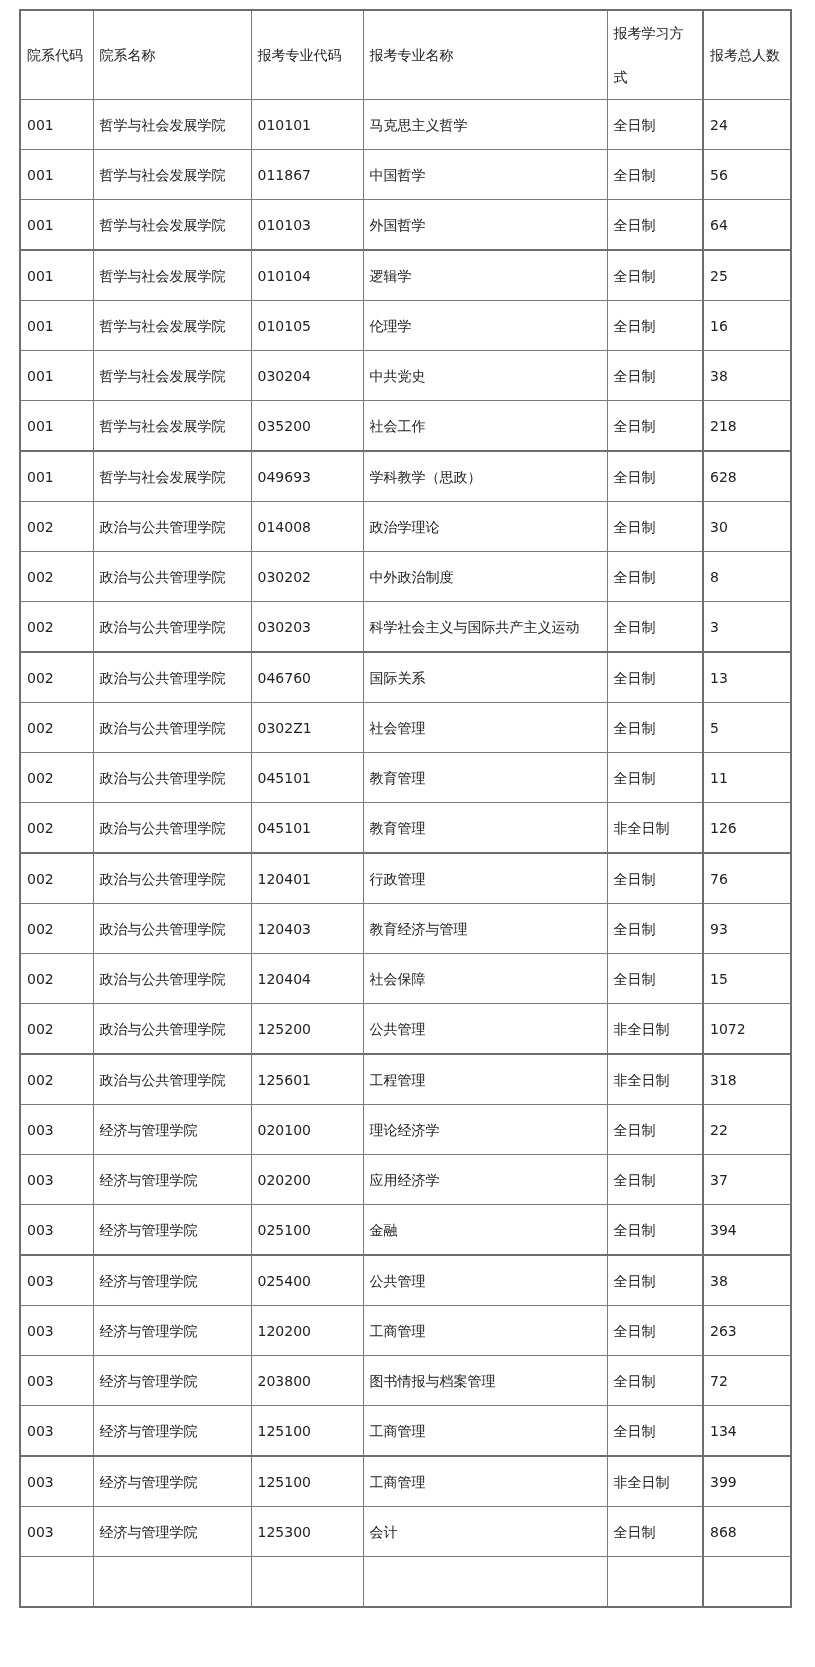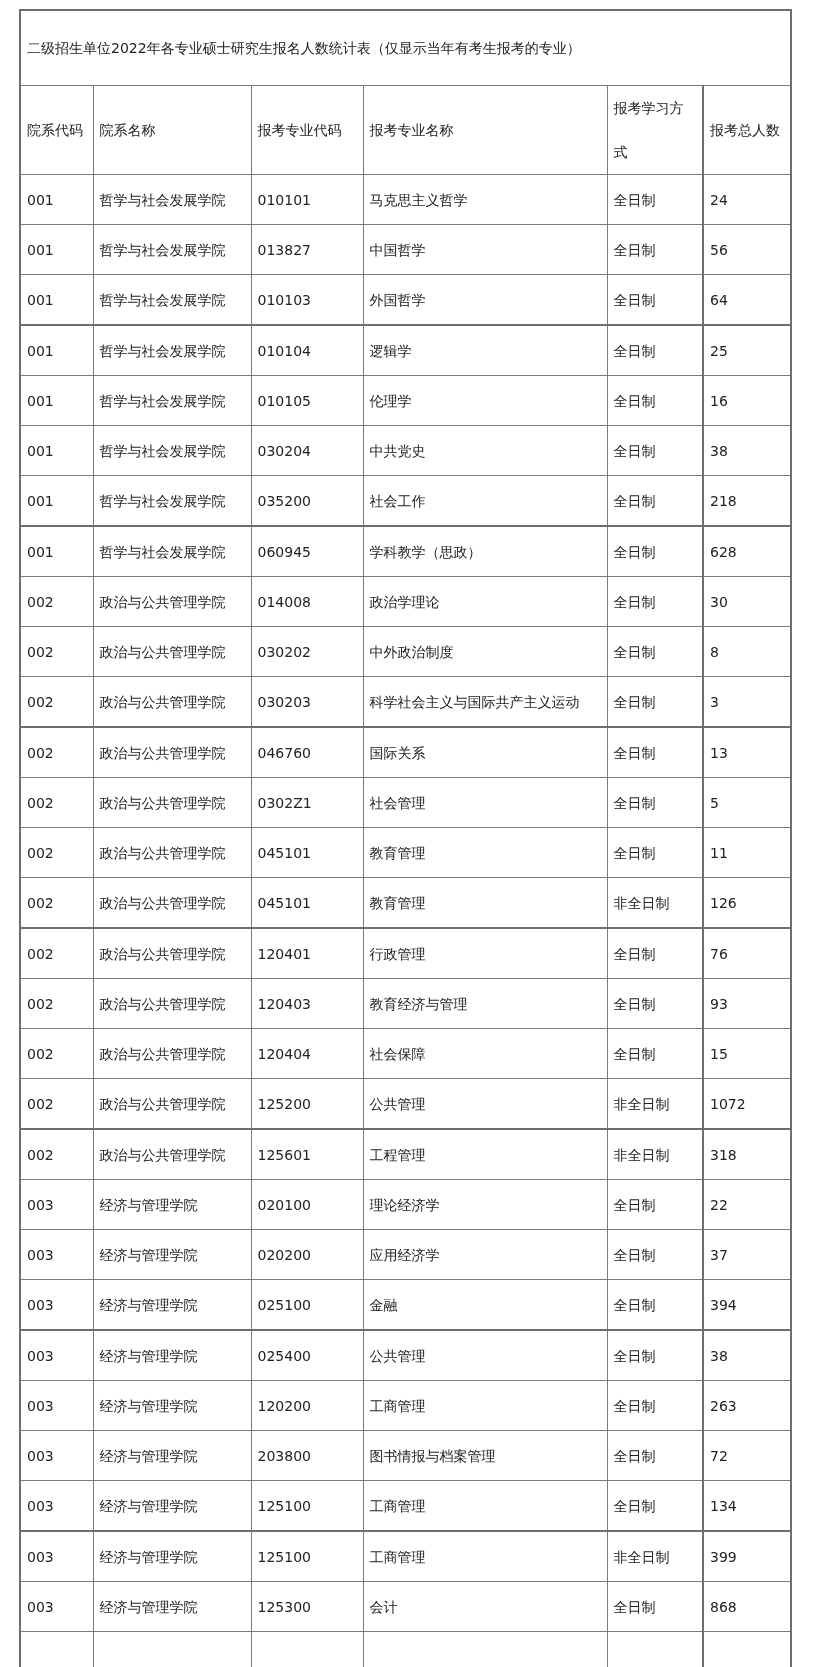--- a/index.html
+++ b/index.html
@@ -34,43 +34,40 @@
 <table class="stats">
   <colgroup>
     <col style="width:73px">
     <col style="width:158px">
     <col style="width:112px">
     <col style="width:244px">
     <col style="width:96px">
     <col style="width:88px">
   </colgroup>
   <tbody id="tbody">
-    <tr class="title-row">
-      <td colspan="6">二级招生单位2022年各专业硕士研究生报名人数统计表（仅显示当年有考生报考的专业）</td>
-    </tr>
     <tr class="header-row">
       <td>院系代码</td>
       <td>院系名称</td>
       <td>报考专业代码</td>
       <td>报考专业名称</td>
       <td class="col-mode">报考学习方式</td>
       <td>报考总人数</td>
     </tr>
   <tr class="data-row">
         <td>001</td>
         <td>哲学与社会发展学院</td>
         <td>010101</td>
         <td>马克思主义哲学</td>
         <td class="col-mode">全日制</td>
         <td>24</td>
       </tr>
       <tr class="data-row">
         <td>001</td>
         <td>哲学与社会发展学院</td>
-        <td>013827</td>
+        <td>011867</td>
         <td>中国哲学</td>
         <td class="col-mode">全日制</td>
         <td>56</td>
       </tr>
       <tr class="data-row thick-bottom">
         <td>001</td>
         <td>哲学与社会发展学院</td>
         <td>010103</td>
         <td>外国哲学</td>
         <td class="col-mode">全日制</td>
@@ -104,21 +101,21 @@
         <td>001</td>
         <td>哲学与社会发展学院</td>
         <td>035200</td>
         <td>社会工作</td>
         <td class="col-mode">全日制</td>
         <td>218</td>
       </tr>
       <tr class="data-row">
         <td>001</td>
         <td>哲学与社会发展学院</td>
-        <td>060945</td>
+        <td>049693</td>
         <td>学科教学（思政）</td>
         <td class="col-mode">全日制</td>
         <td>628</td>
       </tr>
       <tr class="data-row">
         <td>002</td>
         <td>政治与公共管理学院</td>
         <td>014008</td>
         <td>政治学理论</td>
         <td class="col-mode">全日制</td>

